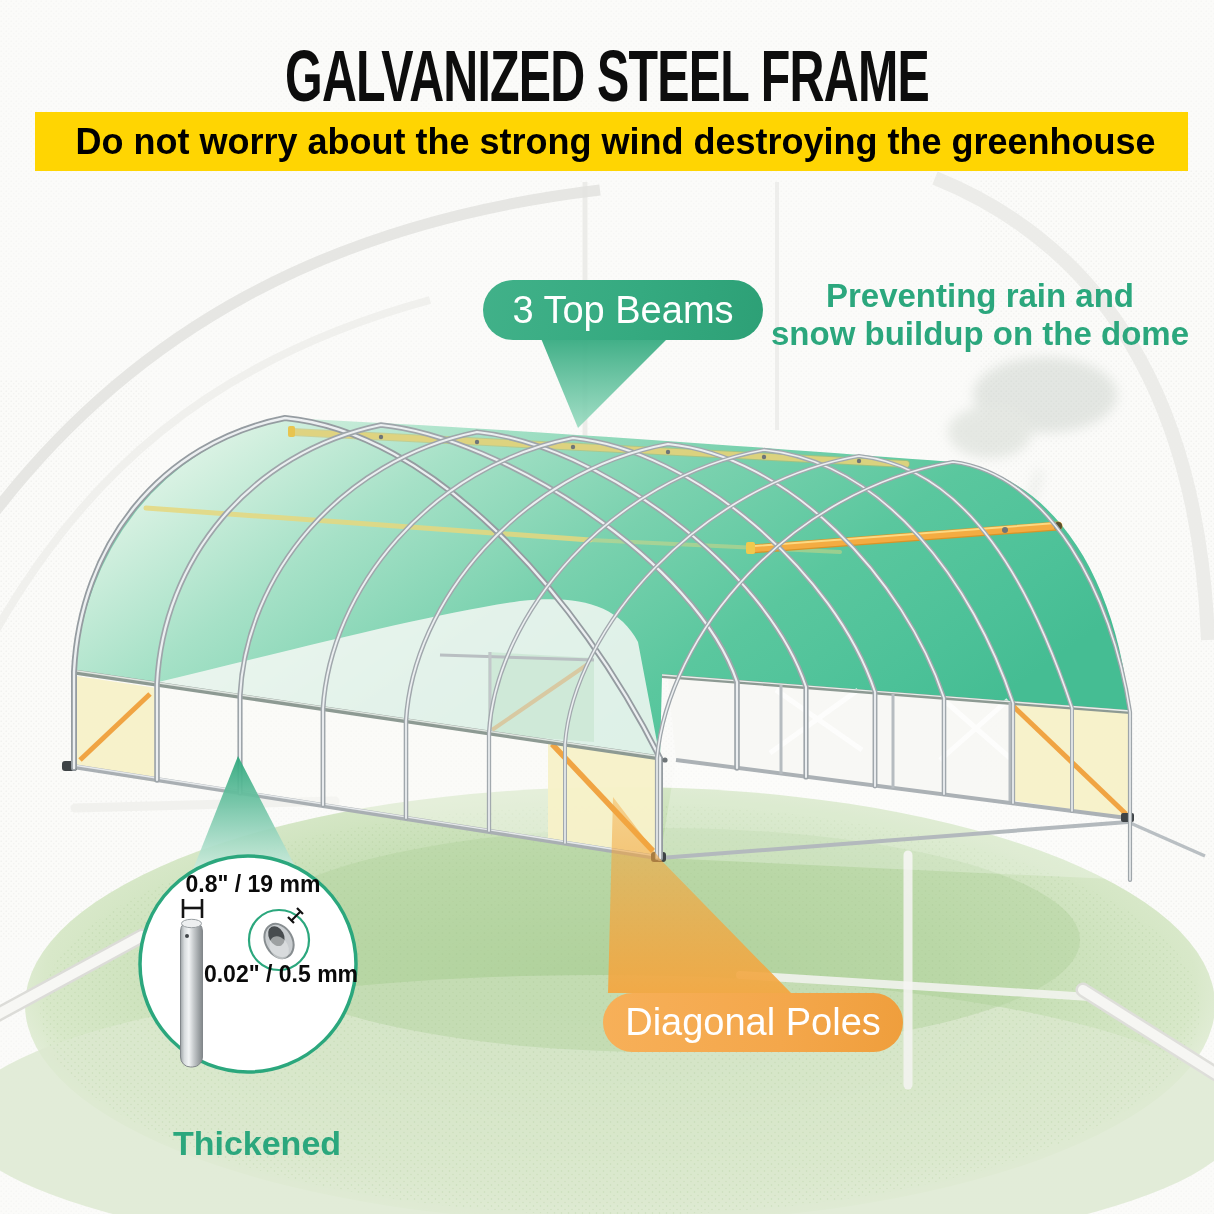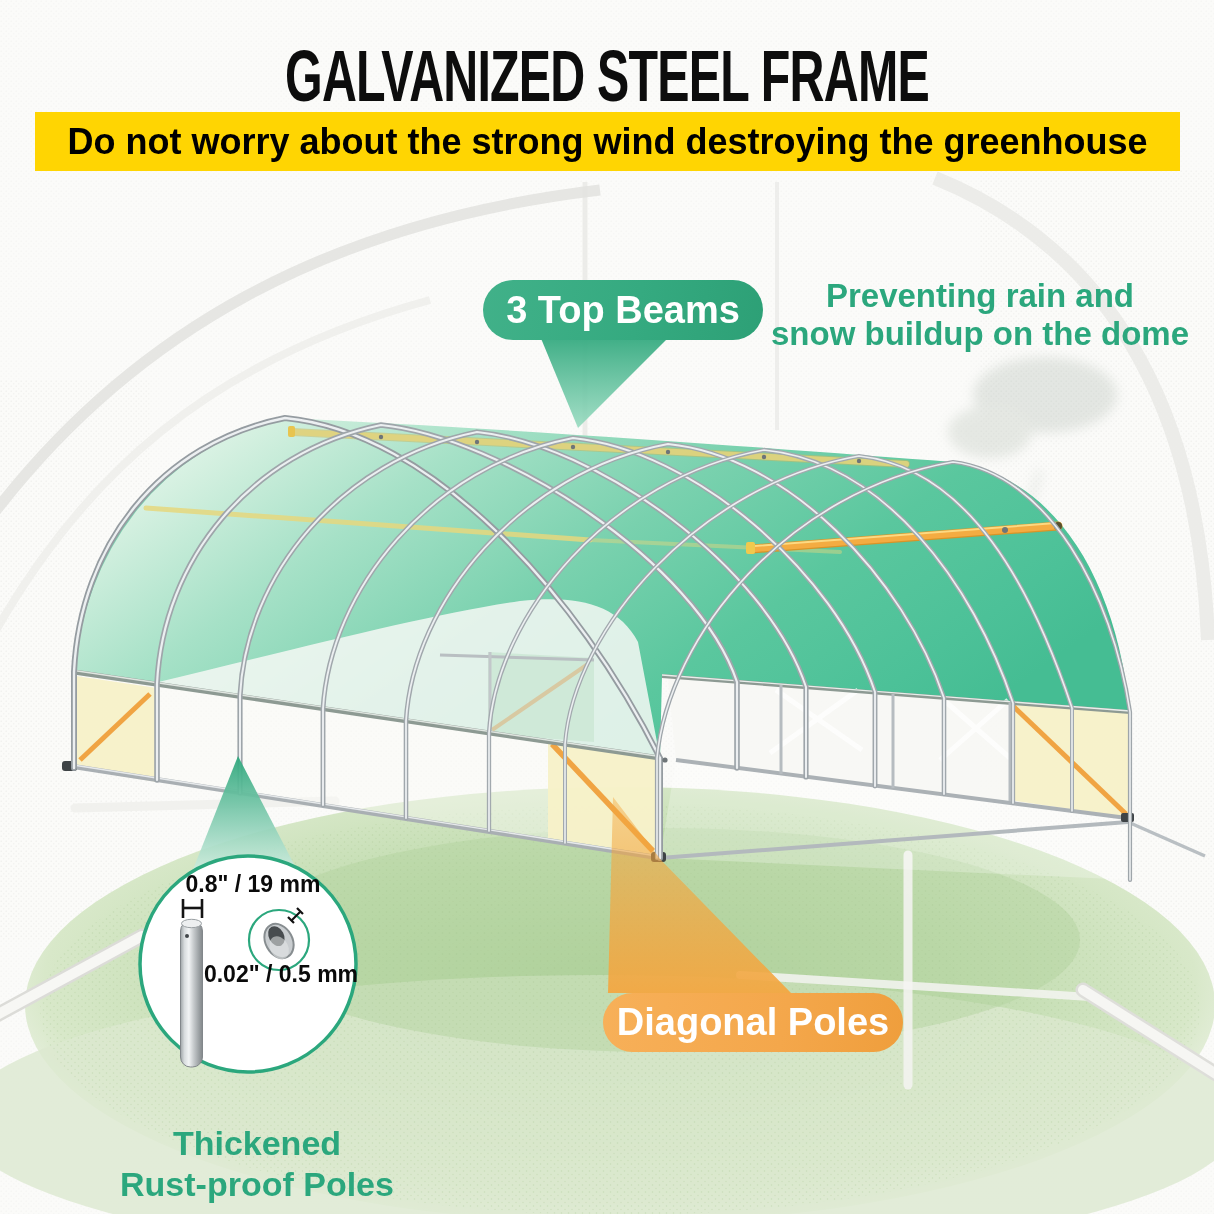--- a/index.html
+++ b/index.html
@@ -5,23 +5,23 @@
   html,body{margin:0;padding:0;background:#fff;}
   #stage{position:relative;width:1214px;height:1214px;overflow:hidden;
          font-family:"Liberation Sans","DejaVu Sans",sans-serif;background:#FBFBFA;}
   #scene{position:absolute;left:0;top:0;width:100%;height:100%;}
   .overlay{position:absolute;}
   .page-title{left:0;right:0;top:34px;text-align:center;font-size:62px;font-weight:700;
       color:#0D0D0D;letter-spacing:-1px;transform:scale(0.78,1.18);transform-origin:center top;
       white-space:nowrap;}
   .banner{left:35px;top:112px;width:1145px;height:59px;background:var(--banner-yellow,#FFD502);
       display:flex;align-items:center;justify-content:center;font-size:36px;font-weight:700;
-      color:#000;white-space:nowrap;}
+      color:#000;white-space:nowrap;padding-left:8px;}
   .pill{display:flex;align-items:center;justify-content:center;color:#fff;font-size:38px;
-      font-weight:700;white-space:nowrap;}
+      font-weight:400;white-space:nowrap;}
   .pill-teal{left:483px;top:280px;width:280px;height:60px;border-radius:30px;
       background:linear-gradient(100deg,#41B189 0%,var(--teal-badge,#35AA80) 55%,#2DA076 100%);}
   .pill-orange{left:603px;top:993px;width:300px;height:59px;border-radius:30px;
       background:linear-gradient(100deg,#F7B059 0%,var(--orange,#F4A74B) 60%,#EF9E3C 100%);}
   .note{color:var(--teal,#2BA77D);font-weight:700;text-align:center;}
   .note-rain{left:760px;top:277px;width:440px;font-size:33px;line-height:38px;}
   .note-poles{left:82px;top:1082px;width:350px;font-size:34px;line-height:41px;margin-top:41px;}
   .dim{color:#0A0A0A;font-weight:700;text-align:center;font-size:23px;}
   .dim1{left:158px;top:871px;width:190px;}
   .dim2{left:176px;top:961px;width:210px;}
@@ -283,16 +283,15 @@
 <div class="overlay note note-rain">
   <div>Preventing rain and</div>
   <div>snow buildup on the dome</div>
 </div>
 
 <div class="overlay dim dim1">0.8" / 19 mm</div>
 <div class="overlay dim dim2">0.02" / 0.5 mm</div>
 
 <div class="overlay note note-poles">
   <div>Thickened</div>
-  <div>Rust-proof Poles</div>
 </div>
 
 </div>
 
 </body></html>

